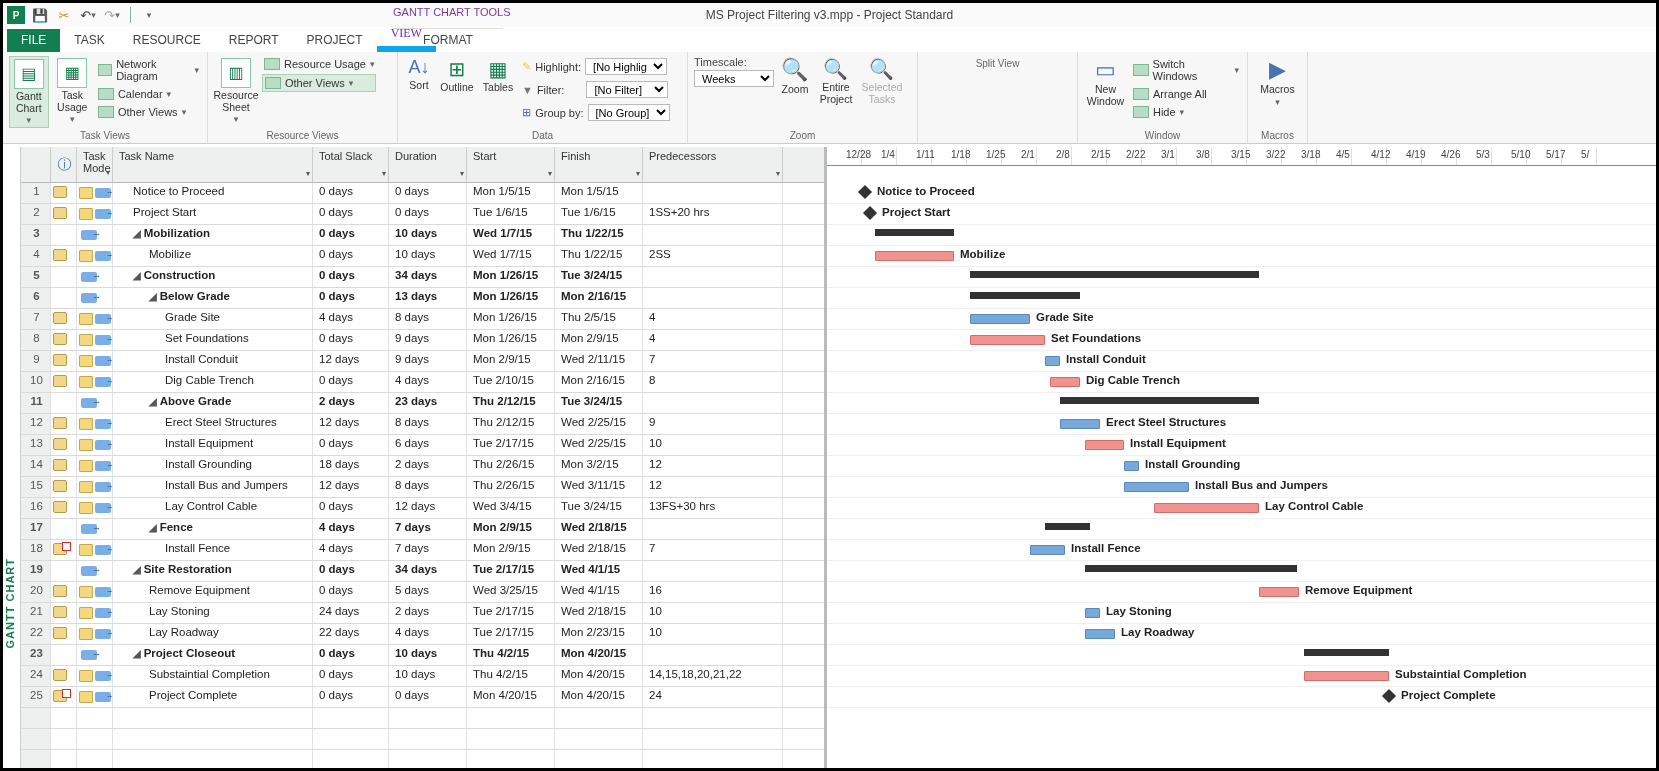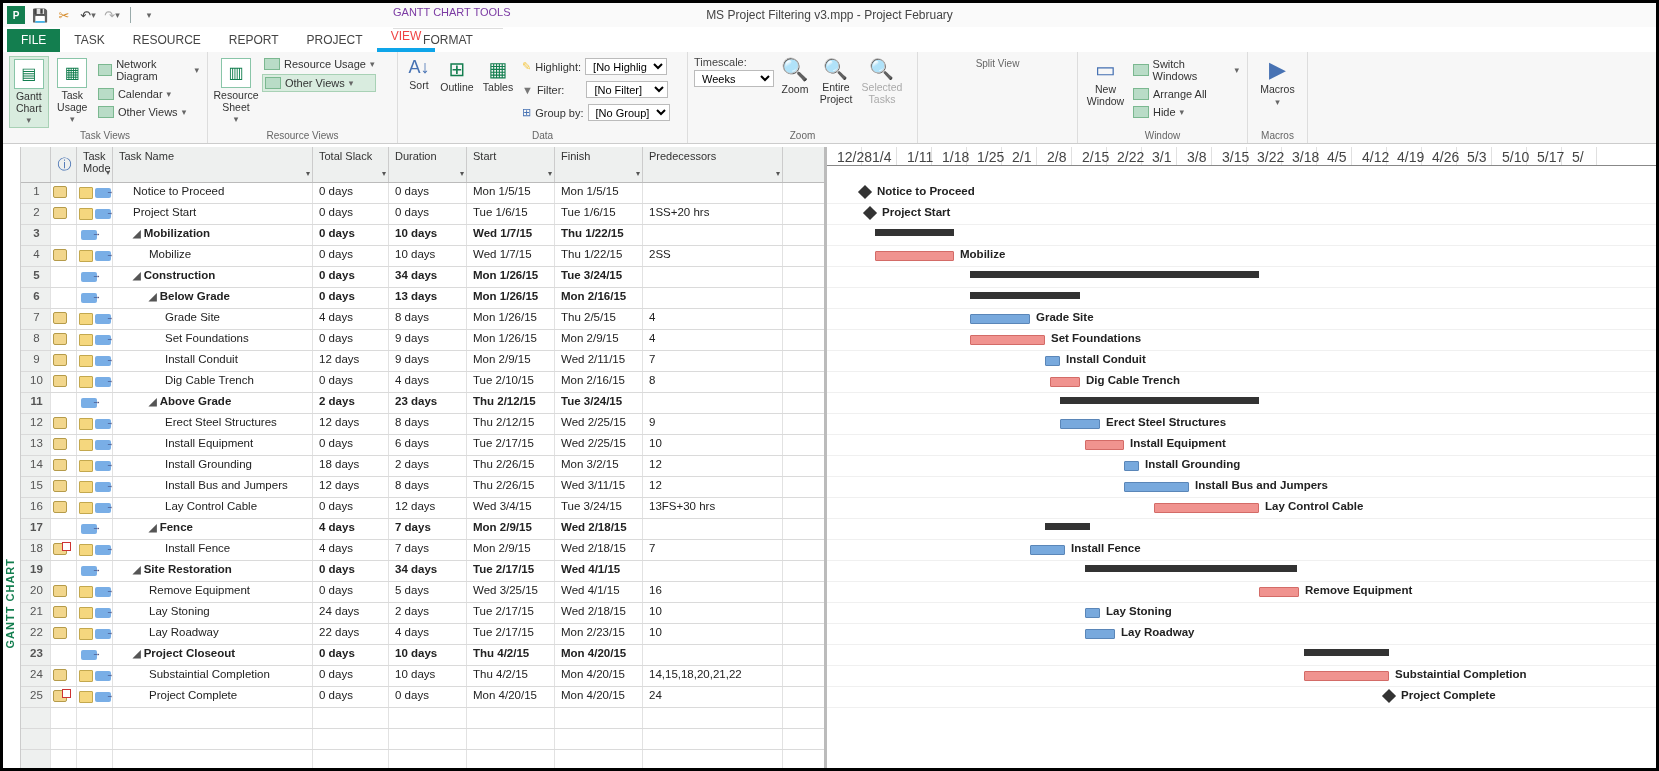--- a/index.html
+++ b/index.html
@@ -9,21 +9,21 @@
   .title-bar { height:24px; background:#fafafa; display:flex; align-items:center; position:relative; }
   .qat { display:flex; align-items:center; gap:6px; padding-left:4px; }
   .qat-btn { width:18px; height:18px; display:flex; align-items:center; justify-content:center; font-size:13px; color:#444; }
   .qat-sep { width:1px; height:16px; background:#9aa; margin:0 3px; }
   .tool-title { position:absolute; left:390px; top:3px; font-size:11px; color:#7b3aa3; }
   .doc-title { position:absolute; left:50%; transform:translateX(-50%); color:#444; font-size:12px; }
   
   .menu-tabs { height:25px; display:flex; align-items:flex-end; background:#fff; position:relative; }
   .tab { padding:4px 14px 5px 14px; font-size:12px; color:#444; }
   .tab.file { background:#137e4f; color:#fff; margin-left:4px; }
-  .tab.active { color:#ef4444; border-bottom:4px solid #0ea5e9; }
+  .tab.active { color:#6d28d9; border-bottom:6px solid #0ea5e9;font-family:Liberation Serif, serif; }
   .tab.tool { position:absolute; left:390px; width:110px; text-align:center; border-top:1px solid #ddd;}
   
   .ribbon { height:92px; background:#f7f7f7; border-bottom:1px solid #ccc; display:flex; }
   .ribbon-group { border-right:1px solid #ddd; padding:4px 6px 2px 6px; display:flex; flex-direction:column; justify-content:space-between; position:relative; }
   .group-body { display:flex; gap:4px; flex:1; }
   .group-label { font-size:10px; color:#666; text-align:center; padding-top:2px; }
   .big-btn { width:44px; display:flex; flex-direction:column; align-items:center; gap:2px; font-size:10.5px; color:#333; text-align:center; line-height:1.1; padding-top:2px;}
   .big-btn .ico { width:30px; height:30px; background:#fff; border:1px solid #89c5a8; display:flex; align-items:center; justify-content:center; font-size:16px; color:#137e4f; }
   .small-btn { display:flex; align-items:center; gap:4px; font-size:11px; color:#333; padding:2px 2px; }
   .small-ico { width:16px; height:12px; background:#b9dcc7; border:1px solid #7bb890; }
@@ -53,21 +53,21 @@
   .mode-ico2 { display:inline-block; width:16px; height:10px; background:#79aee6; border-radius:2px; position:relative; vertical-align:middle; }
   .mode-ico2::after { content:"→"; font-size:9px; position:absolute; right:-4px; top:-2px; color:#336; }
   
   .c0{width:30px} .c1{width:26px} .c2{width:36px} .c3{width:200px} .c4{width:76px} .c5{width:78px} .c6{width:88px} .c7{width:88px} .c8{width:140px}
   .caret { font-size:10px; color:#555; margin-right:3px;}
   
   .chart-pane { flex:1; background:#fff; position:relative; overflow:hidden; }
   .month-row { height:17px; display:flex; border-bottom:1px solid #ccc; }
   .month-cell { border-right:1px solid #ccc; font-size:11px; color:#444; padding-left:4px; }
   .week-row { height:19px; display:flex; border-bottom:1px solid #888; }
-  .week-cell { width:35px; border-right:1px solid #e0e0e0; font-size:14px; color:#444; text-align:left; padding-left:10px; padding-top:2px;}
+  .week-cell { width:35px; border-right:1px solid #e0e0e0; font-size:10px; color:#444; text-align:left; padding-left:19px; padding-top:2px;}
   .chart-body { position:absolute; top:36px; left:0; right:0; bottom:0; }
   .chart-row { height:21px; position:relative; border-bottom:1px solid #f0f0f0; }
   .bar { position:absolute; height:10px; top:5px; border-radius:1px;}
   .bar.task { background:#78a9dd; border:1px solid #5a86b8; }
   .bar.task.crit { background:#f0938f; border:1px solid #d36b67; }
   .summary-bar { position:absolute; top:4px; height:7px; background:#333; }
   .summary-bar::before, .summary-bar::after { content:""; position:absolute; top:0; width:0; height:0; border-top:7px solid #333; }
   .summary-bar::before { left:0; border-right:5px solid transparent; }
   .summary-bar::after { right:0; border-left:5px solid transparent; }
   .milestone { position:absolute; top:4px; width:10px; height:10px; background:#333; transform:rotate(45deg); }
@@ -84,21 +84,21 @@
       <div class="qat-btn" style="color:#5a3ba3;">💾</div>
       <div class="qat-btn" style="color:#d68b2a;">✂</div>
       <div class="qat-btn">↶<span class="dd">▾</span></div>
       <div class="qat-btn" style="color:#aaa;">↷<span class="dd">▾</span></div>
       <div class="qat-sep"></div>
       <div class="qat-btn">
           <span class="dd">▾</span>
         </div>
     </div>
     <div class="tool-title">GANTT CHART TOOLS</div>
-    <div class="doc-title">MS Project Filtering v3.mpp - Project February</div>
+    <div class="doc-title">MS Project Filtering v3.mpp - Project Standard</div>
   </div>
 
   <div class="menu-tabs">
       <div class="tab file">FILE</div>
       <div class="tab">TASK</div>
       <div class="tab">RESOURCE</div>
       <div class="tab">REPORT</div>
       <div class="tab">PROJECT</div>
       <div class="tab active">VIEW</div>
       <div class="tab" style="visibility: hidden;">FORMAT</div>

